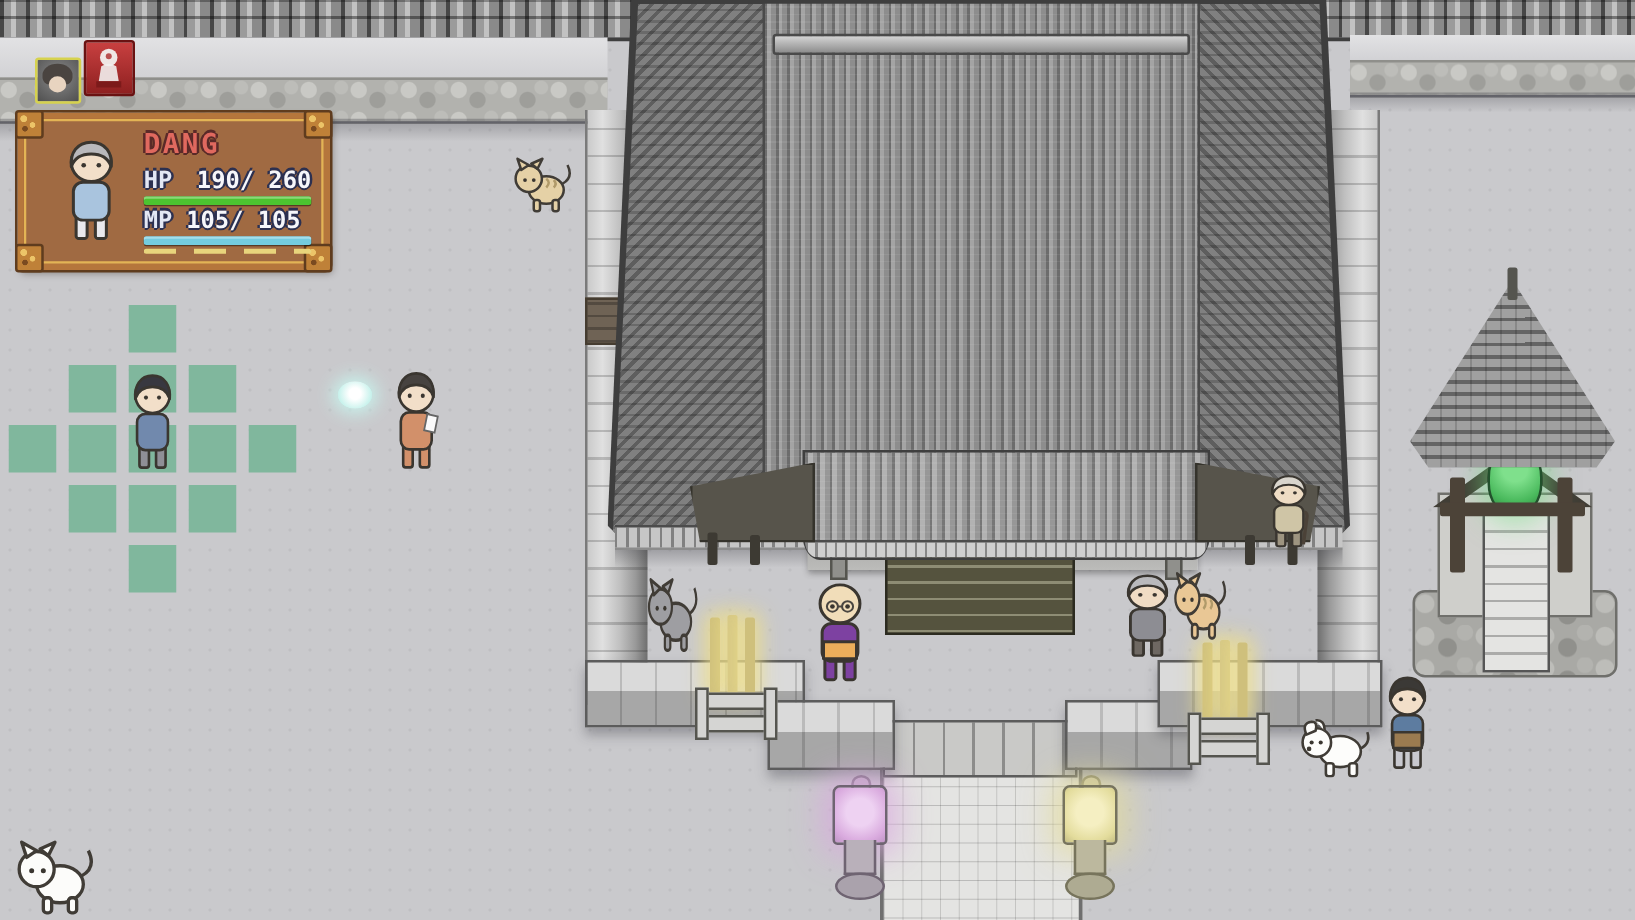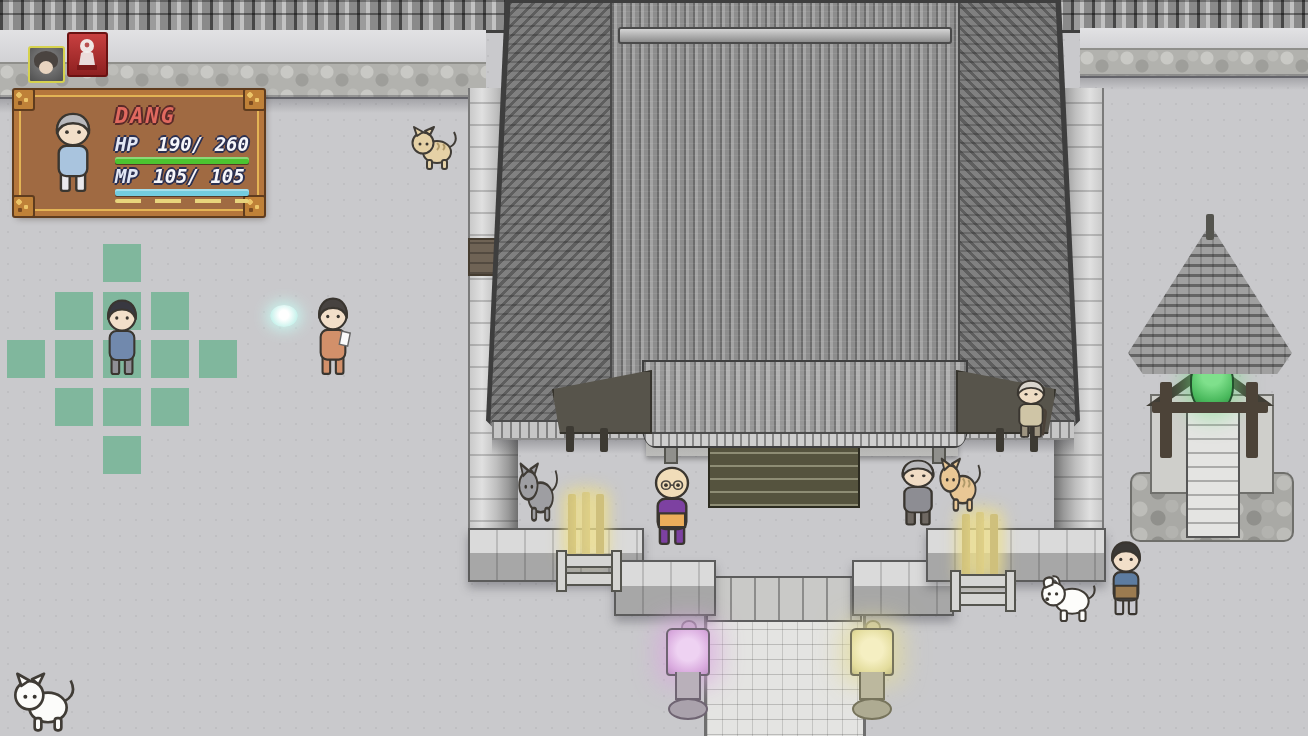--- a/index.html
+++ b/index.html
@@ -377,21 +377,21 @@
 <path d="M7 17 L4 8 L13 13 Z"></path>
 <path d="M20 16 L24 8 L15 12 Z"></path>
 </g>
 <circle cx="10" cy="25" r="1.5" fill="#3a3630"></circle>
           <circle cx="17" cy="25" r="1.5" fill="#3a3630"></circle>
 
 </svg></div>
       <div class="entity orb" style="left: 270px; top: 305px; width: 28px; height: 22px; z-index: 8; background: radial-gradient(circle at 50% 45%, rgb(255, 255, 255) 0px, rgb(255, 255, 255) 25%, rgb(200, 242, 236) 70%, rgba(200, 242, 236, 0)); box-shadow: rgb(200, 242, 236) 0px 0px 14px 4px;"></div>
     </div>
 
-  <div id="hud" class="abs" style="left:0;top:0;width:300px;height:240px;font-style:italic;">
+  <div id="hud" class="abs" style="left:0;top:0;width:300px;height:240px;">
     <div class="abs miniicon" style="left:28px;top:46px;width:33px;height:33px;border:2px solid #d6d24e;background:radial-gradient(circle at 50% 40%,#8a8a8a,#4f4f4f);overflow:hidden;">
       <div style="position:absolute;left:4px;top:3px;width:24px;height:18px;background:#4a4440;border-radius:50% 50% 40% 40%;"></div>
       <div style="position:absolute;left:9px;top:13px;width:14px;height:13px;background:#e8d4c0;border-radius:50%;"></div>
     </div>
     <div class="abs miniicon" style="left:67px;top:32px;width:37px;height:41px;background:linear-gradient(180deg,#c84040,#8e2020);border:2px solid #6a1212;">
       <svg width="100%" height="100%" viewBox="0 0 37 41">
         <circle cx="18" cy="12" r="7" fill="#f2f0ee" opacity="0.95"></circle>
         <path d="M12 19 q6 -4 12 0 l2 12 h-16 z" fill="#f2f0ee" opacity="0.9"></path>
         <rect x="8" y="31" width="20" height="5" fill="#7c1a1a"></rect>
         <circle cx="18" cy="11" r="2.4" fill="#b95050"></circle>
@@ -416,20 +416,20 @@
             <circle cx="25.5" cy="24" r="1.7" fill="#3a3630"></circle>
 
 </svg></div>
       <div class="abs hudname" style="left:96px;top:8px;color:#e0695f;">DANG</div>
       <div class="abs hudlabel" style="left:96px;top:38px;">HP</div>
       <div class="abs hudval" style="left:130px;top:38px;width:100px;text-align:right;">190/ 260</div>
       <div class="abs barback" style="left:96px;top:62px;width:134px;">
         <div id="hp-fill" class="bar" style="width: 100%; background: rgb(76, 196, 48);"></div>
       </div>
       <div class="abs hudlabel" style="left:96px;top:70px;">MP</div>
-      <div class="abs hudval" style="left:130px;top:70px;width:100px;text-align:center;">105/ 105</div>
+      <div class="abs hudval" style="left:130px;top:70px;width:100px;text-align:left;">105/ 105</div>
       <div class="abs barback" style="left:96px;top:94px;width:134px;">
         <div id="mp-fill" class="bar" style="width: 100%; background: rgb(116, 204, 223);"></div>
       </div>
       <div class="abs dashes" style="left:96px;top:104px;width:134px;"></div>
     </div>
   </div>
 </div>
 
 </body></html>

